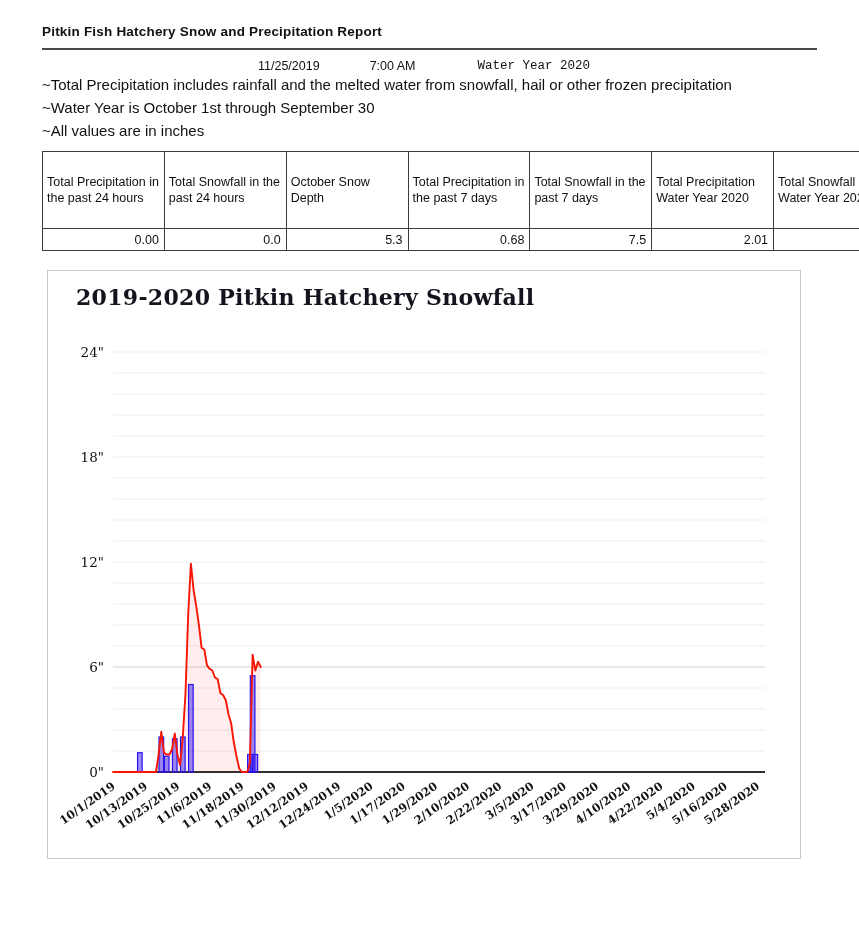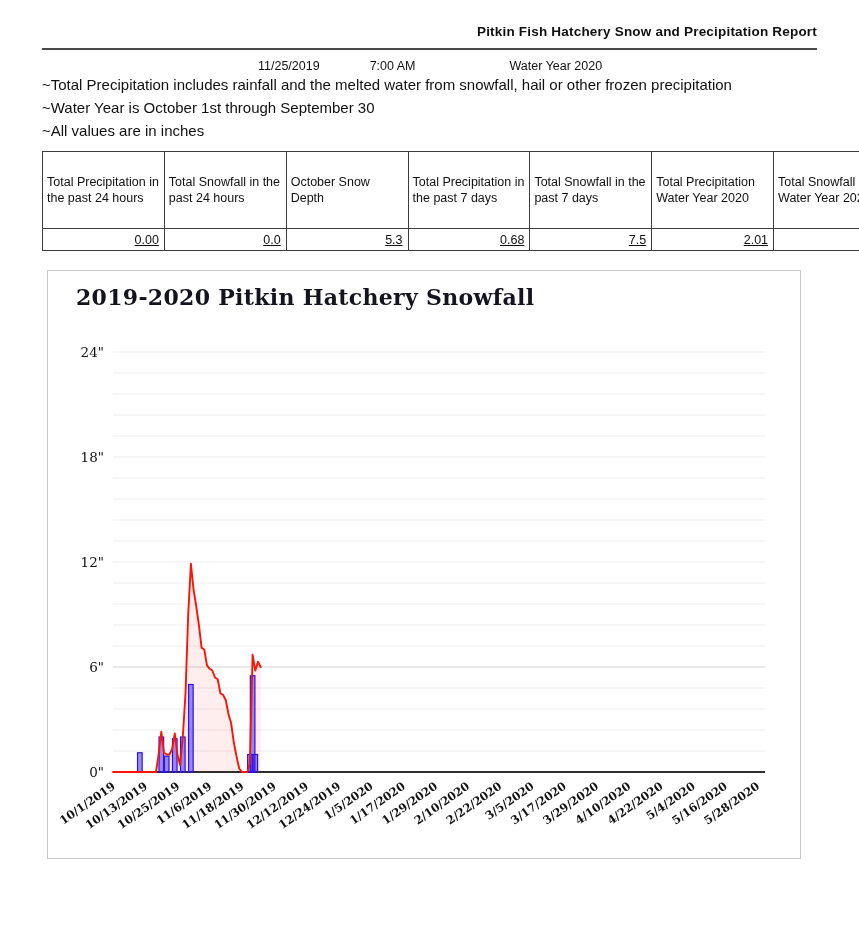--- a/index.html
+++ b/index.html
@@ -2,39 +2,39 @@
 <html><head>
 <meta charset="utf-8">
 <style>
   html,body{margin:0;padding:0;background:#fff;}
   body{
     width:859px;height:927px;position:relative;overflow:hidden;
     font-family:"Liberation Sans", sans-serif;color:#111;
   }
   .content{padding:12px 42px 0 42px;}
   .report-title{
-    text-align:right;font-size:13.5px;font-weight:bold;letter-spacing:.2px;
+    text-align:left;font-size:13.5px;font-weight:bold;letter-spacing:.2px;
     padding-top:12px;
   }
   .title-rule{height:2px;background:#4a4a4a;margin-top:9px;}
   .subheader{display:flex;font-size:12.5px;margin-top:9px;}
   .sub-date{margin-left:216px;text-align:right;}
   .sub-time{margin-left:50px;}
-  .sub-wy{margin-left:94px;}
+  .sub-wy{margin-left:62px;font-family:Liberation Mono, monospace;}
   .notes{font-size:15px;line-height:23px;}
   table.summary{
     border-collapse:collapse;margin-top:9px;width:854px;table-layout:fixed;
   }
   table.summary th, table.summary td{
     border:1px solid #3c3c3c;font-size:12.5px;font-weight:normal;
   }
   table.summary th{
     text-align:left;vertical-align:middle;padding:2px 4px;line-height:1.28;height:72px;
   }
-  table.summary td{text-align:right;padding:2px 5px;height:17px;text-decoration:underline;}
+  table.summary td{text-align:right;padding:2px 5px;height:17px;}
   .chart-panel{
     position:relative;margin:19px 0 0 5px;width:754px;height:589px;
     border:1px solid #c9c9c9;box-sizing:border-box;background:#fff;
   }
   .chart-title{
     position:absolute;top:13px;left:28px;
     font-family:"DejaVu Serif", serif;font-size:22px;font-weight:bold;color:#14141e;
     letter-spacing:.3px;
   }
   .legend{

